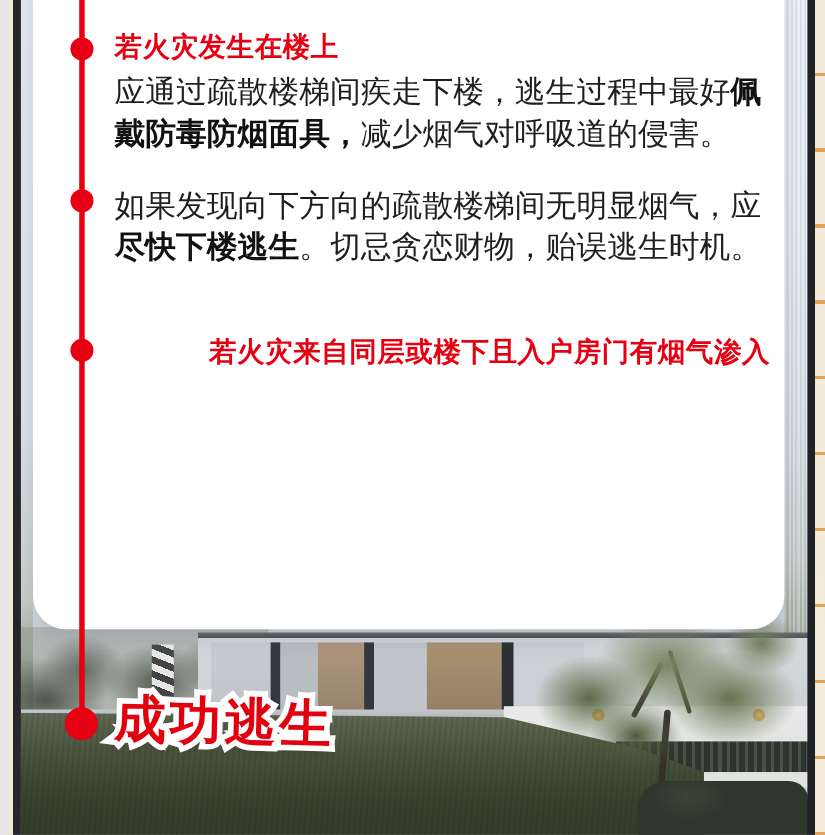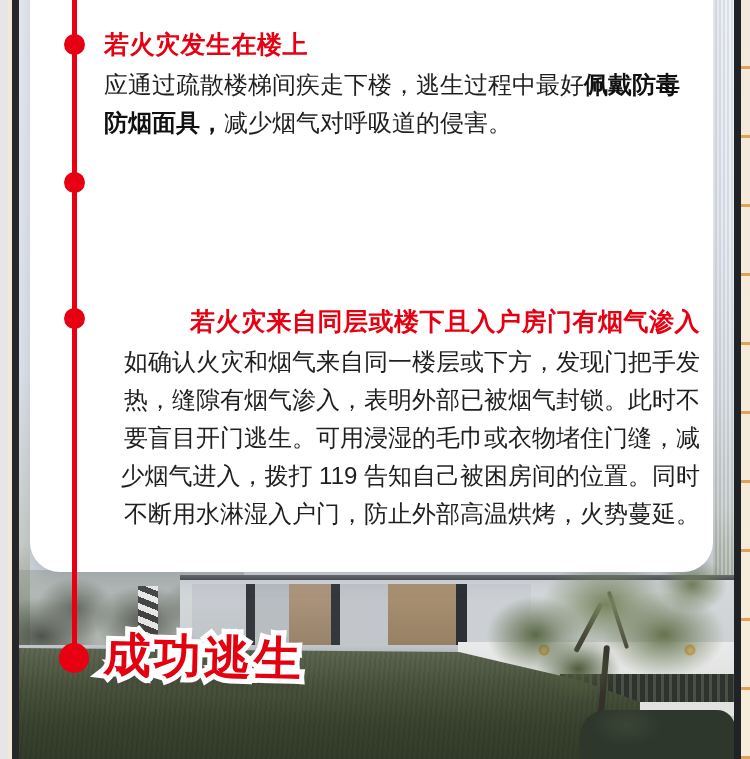--- a/index.html
+++ b/index.html
@@ -1,17 +1,17 @@
 <!DOCTYPE html>
 <html><head>
 <meta charset="utf-8">
 <style>
   html,body{margin:0;padding:0;}
   body{font-family:"Liberation Sans","DejaVu Sans",sans-serif;}
-  .stage{position:relative;width:750px;height:759px;overflow:hidden;background:#dde3ee;}
+  .stage{position:relative;width:750px;height:759px;overflow:hidden;background:#dde3ee;font-family:Liberation Serif, serif;}
 
   
   .photo{position:absolute;inset:0;z-index:1;
     background:linear-gradient(180deg,#eef1f6 0%,#e3e8f0 40%,#dadfe8 60%,#d0d5db 75%,#c8cdc9 85%);}
   .photo div{position:absolute;}
   .haze-right{left:713px;top:0;width:21px;height:655px;
     background:
       repeating-linear-gradient(90deg,rgba(255,255,255,.30) 0 2px,rgba(165,170,180,.18) 2px 4px),
       linear-gradient(180deg,#eaeef5 0%,#e2e7ef 35%,#d5dae1 60%,#c2c7c4 78%,#99a293 90%,#75806b 100%);}
   .haze-left{left:19px;top:0;width:11px;height:680px;
@@ -79,21 +79,21 @@
   .dot{position:absolute;background:#e60012;border-radius:50%;z-index:6;}
   .dot-s{width:21px;height:21px;left:64px;}
   .d1{top:34px;} .d2{top:172px;} .d3{top:308px;}
   .dot-b{width:30px;height:30px;left:59px;top:643px;}
 
   
   .content{position:absolute;left:104px;top:0;width:596px;z-index:7;}
   .sec{position:absolute;left:0;width:596px;}
   .s1{top:30px;} .s2{top:169px;} .s3{top:307px;text-align:right;}
   .sec h2{margin:0 0 8px 0;font-size:25px;line-height:28px;font-weight:700;color:#e60012;letter-spacing:.5px;}
-  .sec p{margin:0;font-size:24px;line-height:38px;color:#1f1f1f;letter-spacing:0;}
+  .sec p{margin:0;font-size:28px;line-height:38px;color:#1f1f1f;letter-spacing:0;}
   .sec p .b{font-weight:700;color:#111;}
 
   
   .escape{position:absolute;left:104px;top:629px;z-index:8;transform:rotate(1.5deg);
     font-weight:900;font-size:47px;line-height:56px;letter-spacing:3px;white-space:nowrap;}
   .escape-stroke{position:absolute;left:0;top:0;color:#ffffff;
     -webkit-text-stroke:10px #ffffff;text-shadow:0 5px 9px rgba(40,40,40,.45);}
   .escape-fill{position:relative;color:#e3000f;}
 </style>
 </head>
@@ -145,25 +145,25 @@
   <div class="dot dot-b"></div>
 
   <div class="content">
 
     <section class="sec s1">
       <h2>若火灾发生在楼上</h2>
       <p><span>应通过疏散楼梯间疾走下楼，逃生过程中最好</span><span class="b">佩戴防毒防烟面具，</span><span>减少烟气对呼吸道的侵害。</span></p>
     </section>
 
     <section class="sec s2">
+      <p><span>如果发现向下方向的疏散楼梯间无明显烟气，应</span><span class="b">尽快下楼逃生</span><span>。切忌贪恋财物，贻误逃生时机。</span></p>
     </section>
 
     <section class="sec s3">
       <h2>若火灾来自同层或楼下且入户房门有烟气渗入</h2>
-      <p><span>如确认火灾和烟气来自同一楼层或下方，发现门把手发热，缝隙有烟气渗入，表明外部已被烟气封锁。此时不要盲目开门逃生。可用浸湿的毛巾或衣物堵住门缝，减少烟气进入，拨打 119 告知自己被困房间的位置。同时不断用水淋湿入户门，防止外部高温烘烤，火势蔓延。</span></p>
     </section>
 
   </div>
 
   <div class="escape">
     <span class="escape-stroke">成功逃生</span>
     <span class="escape-fill">成功逃生</span>
   </div>
 
 </div>

